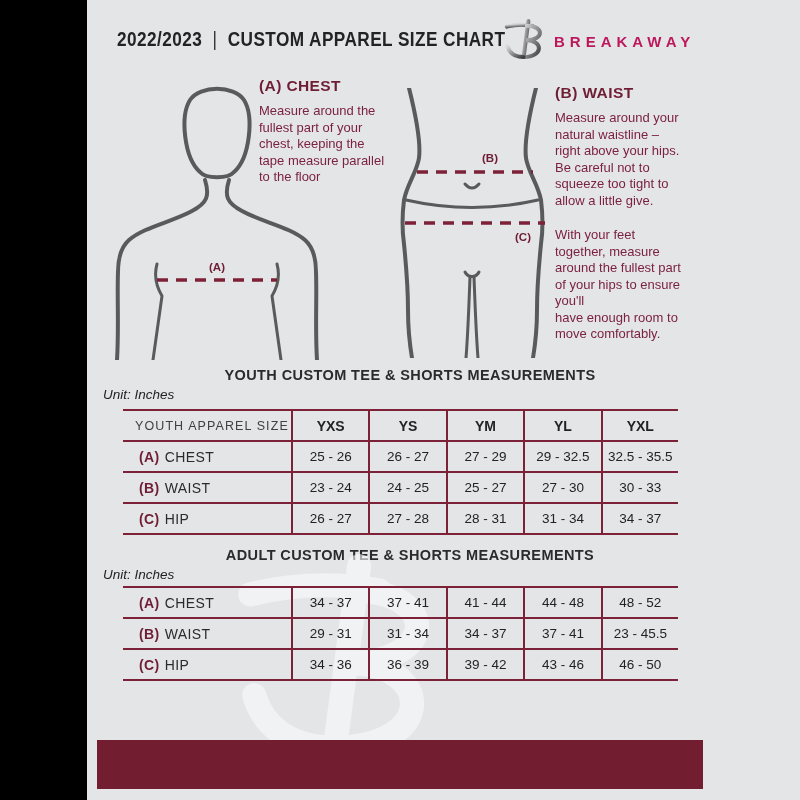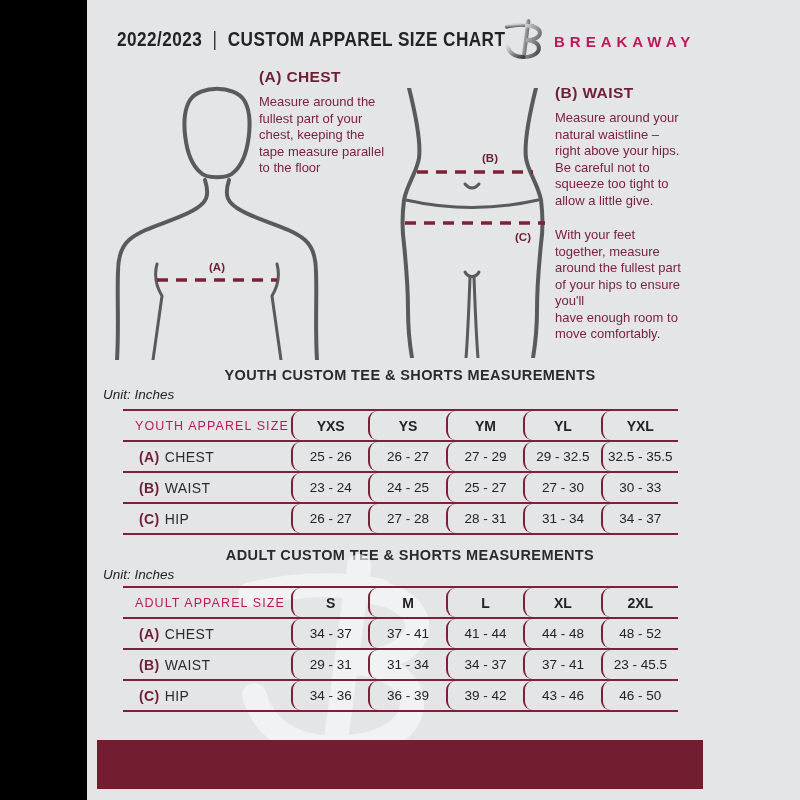--- a/index.html
+++ b/index.html
@@ -23,42 +23,42 @@
   .fig path.thin { stroke-width:3; }
   .fig line.dash { stroke:var(--maroon-line,#7c2137); stroke-width:3.5; stroke-dasharray:11 8; }
   .fig text.marker { font-family:"Liberation Sans",sans-serif; font-size:11.5px; font-weight:bold;
         fill:var(--maroon-text,#6f1d34); }
 
   
   .gsec { position:absolute; }
   .gsec h3 { font-size:15.5px; font-weight:bold; color:var(--maroon-text,#6f1d34); letter-spacing:0.4px; }
   .gsec p { margin-top:8px; font-size:13px; color:#7b2240;
             line-height:16.5px; white-space:pre-line; }
-  .gsec-a { left:172px; top:68px; width:146px; }
+  .gsec-a { left:172px; top:77px; width:146px; }
   .gsec-b { left:468px; top:84px; width:158px; }
   .gsec-c { left:468px; top:219px; width:162px; }
 
   
   .sect-title { position:absolute; left:0; width:626px; text-align:center; font-weight:bold;
                 font-size:14.5px; color:#2b2b2b; letter-spacing:0.4px;padding-left:20px; }
   .sect-unit  { position:absolute; left:16px; width:626px; text-align:left; font-style:italic;
                 font-size:13.5px; color:#222; }
   .t-youth-title { top:367px; } .t-youth-unit { top:387px; }
   .t-adult-title { top:547px; } .t-adult-unit { top:567px; }
 
   
   .size-table { position:absolute; left:36px; width:555px; border-bottom:2px solid var(--maroon-line,#7c2137); z-index:2; }
   .yt { top:409px; } .at { top:586px; }
   .trow { display:grid; grid-template-columns:168px repeat(5,1fr); height:31px;
           border-top:2px solid var(--maroon-line,#7c2137); }
   .tcell { display:flex; align-items:center; height:100%; }
   .tcell.val { border-left:2px solid var(--maroon-line,#7c2137); justify-content:center;
-               font-size:13.5px; color:#232323;border-radius:9px; }
+               font-size:13.5px; color:#232323; }
   .thead .tcell.val { font-weight:bold; font-size:14px; }
-  .labelc { padding-left:12px; font-size:12.5px; color:#be185d; letter-spacing:1.1px; }
+  .labelc { padding-left:12px; font-size:12.5px; color:#404040; letter-spacing:1.1px; }
   .rowlab { padding-left:16px; font-size:14px; color:#2b2b2b; letter-spacing:0.4px; }
   .mkey { color:var(--maroon-text,#6f1d34); font-weight:bold; margin-right:5px; }
 
   
   .watermark { position:absolute; left:45px; top:538px; width:430px; height:258px; z-index:1; opacity:0.6; }
   .watermark path { fill:none; stroke:#fbfbfd; stroke-width:6; stroke-linecap:round; }
   .footer-bar { position:absolute; left:10px; top:740px; width:606px; height:49px;
                 background:var(--maroon,#731d31); z-index:3; }
 </style>
 </head>
@@ -195,28 +195,20 @@
           <div class="tcell val">27 - 28</div>
           <div class="tcell val">28 - 31</div>
           <div class="tcell val">31 - 34</div>
           <div class="tcell val">34 - 37</div>
         </div>
       </div>
 
     <div class="sect-title t-adult-title">ADULT CUSTOM TEE &amp; SHORTS MEASUREMENTS</div>
     <div class="sect-unit t-adult-unit">Unit: Inches</div>
     <div class="size-table at">
-        <div class="trow thead">
-          <div class="tcell labelc">ADULT APPAREL SIZE</div>
-          <div class="tcell val">S</div>
-          <div class="tcell val">M</div>
-          <div class="tcell val">L</div>
-          <div class="tcell val">XL</div>
-          <div class="tcell val">2XL</div>
-        </div>
         <div class="trow">
           <div class="tcell labelc rowlab">
             <span class="mkey">(A)</span>
             <span>CHEST</span>
           </div>
           <div class="tcell val">34 - 37</div>
           <div class="tcell val">37 - 41</div>
           <div class="tcell val">41 - 44</div>
           <div class="tcell val">44 - 48</div>
           <div class="tcell val">48 - 52</div>

